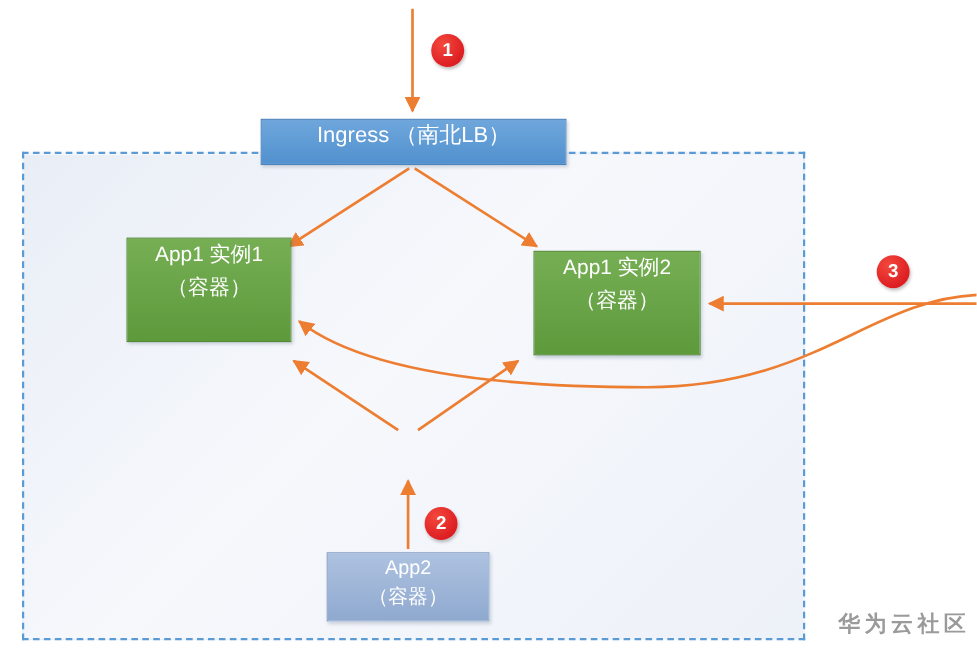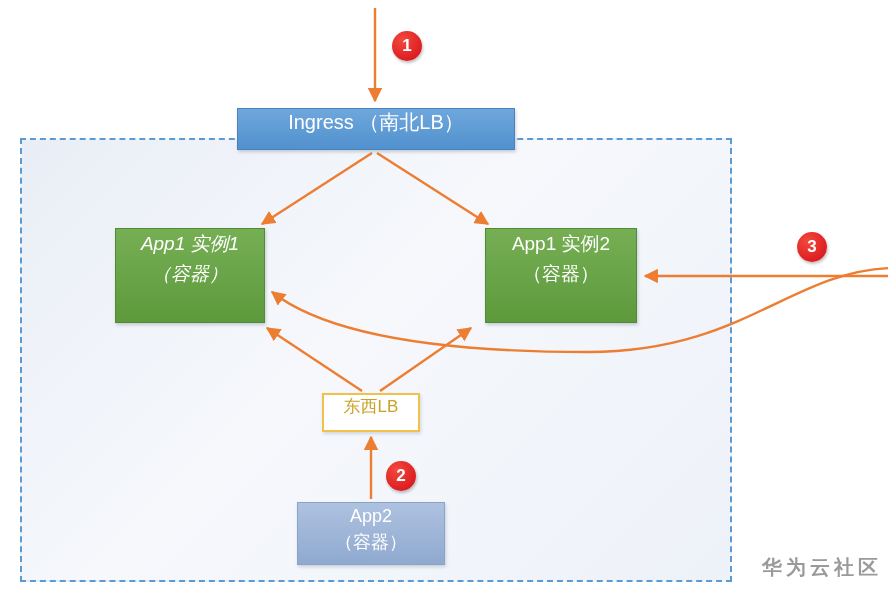--- a/index.html
+++ b/index.html
@@ -26,21 +26,21 @@
   .ingress {
     left:237px; top:108px; width:278px; height:42px; font-size:20px;
     background:linear-gradient(180deg,#6FA7DC,#5191CE);
     border:1px solid #4A82BC; box-shadow:1px 2px 3px rgba(110,125,150,.35);
   }
   .green {
     width:150px; height:95px; font-size:19px; line-height:1.6;
     background:linear-gradient(180deg,#76AE54,#5D9A3C);
     border:1px solid #538B34; box-shadow:1px 2px 3px rgba(110,125,150,.35);
   }
-  .app1-1 { left:115px; top:228px;font-style:italic; }
+  .app1-1 { left:115px; top:216px; }
   .app1-2 { left:485px; top:228px; width:152px; }
 
   .lb {
     left:322px; top:393px; width:98px; height:39px;
     background:#ffffff; border:2px solid #F3C14B;
     color:var(--lb-gold, #C9A227); font-size:17px;
     box-shadow:1px 2px 3px rgba(110,125,150,.25);
   }
 
   .app2 {
@@ -96,23 +96,20 @@
   <div class="node green app1-1">
     <span>App1 实例1</span>
     <span>（容器）</span>
   </div>
 
   <div class="node green app1-2">
     <span>App1 实例2</span>
     <span>（容器）</span>
   </div>
 
-  <div class="node lb">
-    <span>东西LB</span>
-  </div>
 
   <div class="node app2">
     <span>App2</span>
     <span>（容器）</span>
   </div>
 
   <div class="badge badge1">1</div>
   <div class="badge badge2">2</div>
   <div class="badge badge3">3</div>
 

